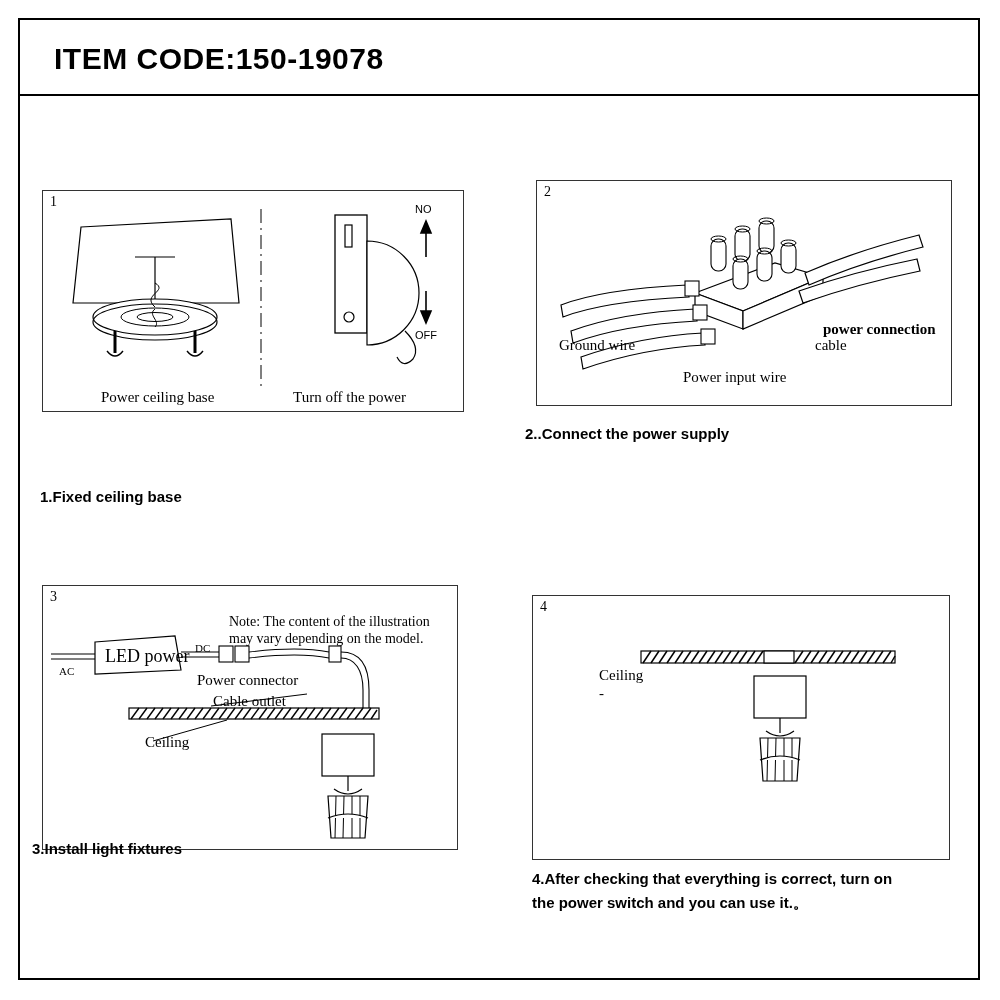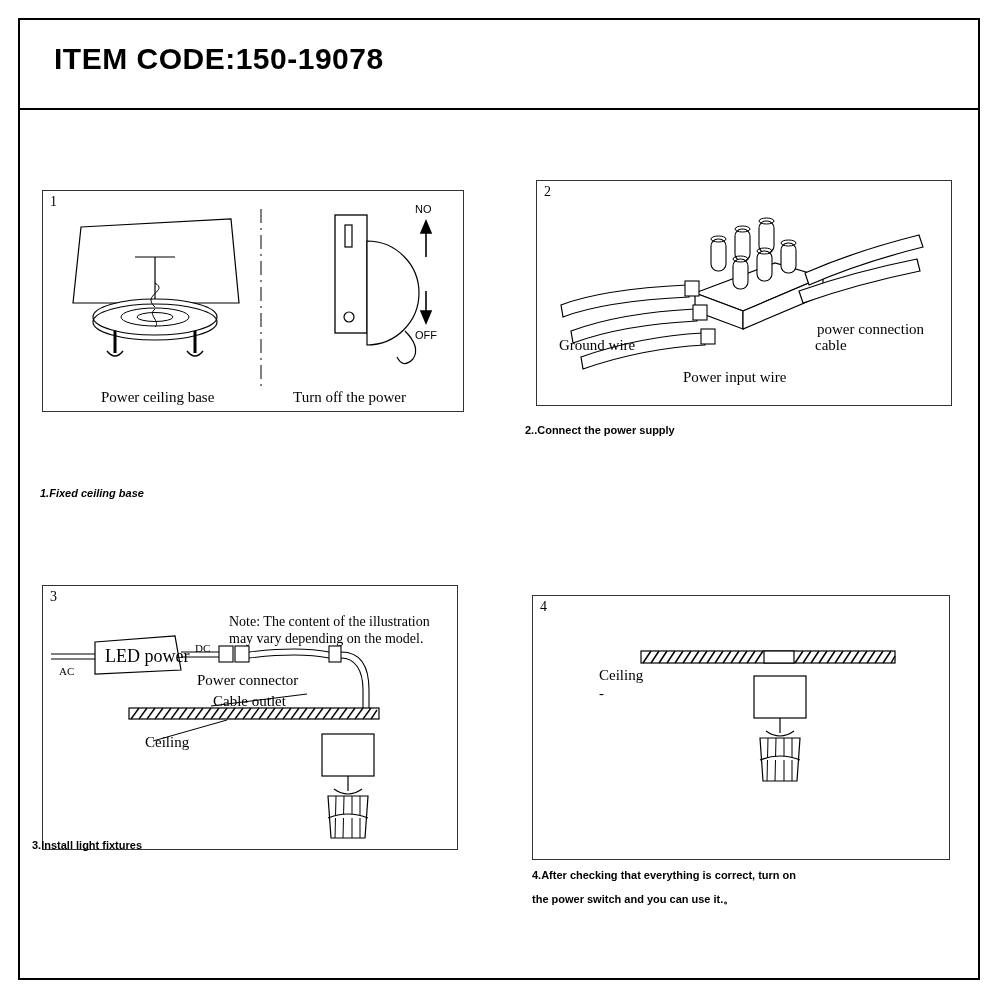--- a/index.html
+++ b/index.html
@@ -22,21 +22,21 @@
     width: 962px;
     height: 962px;
     border: 2px solid #000;
     box-sizing: border-box;
   }
   #header {
     position: absolute;
     left: 0;
     top: 0;
     width: 100%;
-    height: 90px;
+    height: 76px;
     border-bottom: 2px solid #000;
     box-sizing: border-box;
   }
   #header .title {
     position: absolute;
     left: 34px;
     top: 22px;
     font-size: 30px;
     font-weight: bold;
     letter-spacing: 0.5px;
@@ -51,21 +51,21 @@
   }
   .panel-num {
     position: absolute;
     left: 7px;
     top: 3px;
     font-size: 14px;
     font-family: "Liberation Serif", serif;
   }
   .caption {
     position: absolute;
-    font-size: 11px;
+    font-size: 15px;
     font-weight: bold;
     line-height: 1.45;
     font-family: "Liberation Sans", sans-serif;
   }
   .lbl {
     position: absolute;
     font-size: 18px;
     font-family: "Liberation Serif", serif;
     white-space: nowrap;
   }
@@ -134,21 +134,21 @@
         </g>
       </svg>
     </div>
 
     <div class="lbl-sans" style="left:372px; top:12px; font-size:11px;">NO</div>
     <div class="lbl-sans" style="left:372px; top:138px; font-size:11px;">OFF</div>
     <div class="lbl-big" style="left:58px; top:198px;">Power ceiling base</div>
     <div class="lbl-big" style="left:250px; top:198px;">Turn off the power</div>
   </div>
 
-  <div class="caption" style="left:20px; top:466px;font-style:italic;">1.Fixed ceiling base</div>
+  <div class="caption" style="left:20px; top:466px;">1.Fixed ceiling base</div>
 
   <div class="panel" style="left:516px; top:160px; width:416px; height:226px;">
     <div class="panel-num">2</div>
 
     <div class="svgwrap">
       <svg width="416" height="226" viewBox="0 0 416 226">
 
         <polygon points="158,112 238,82 286,96 206,130" fill="#ffffff" stroke="#000" stroke-width="1.2"></polygon>
         <polygon points="158,112 206,130 206,148 158,130" fill="#ffffff" stroke="#000" stroke-width="1.2"></polygon>
         <polygon points="206,130 286,96 286,114 206,148" fill="#ffffff" stroke="#000" stroke-width="1.2"></polygon>
@@ -184,21 +184,21 @@
 
         <g fill="#ffffff" stroke="#000" stroke-width="1.2">
           <path d="M268,92 C300,78 342,64 382,54 L386,66 C346,76 304,90 272,104 Z"></path>
           <path d="M262,110 C296,98 340,86 380,78 L383,90 C344,98 300,110 266,122 Z"></path>
         </g>
       </svg>
     </div>
 
     <div class="lbl-big" style="left:22px; top:156px;">Ground wire</div>
     <div class="lbl-big" style="left:146px; top:188px;">Power input wire</div>
-    <div class="lbl-big" style="left:280px; top:140px;">power connection</div>
+    <div class="lbl-big" style="left:286px; top:140px;font-weight:bold;">power connection</div>
     <div class="lbl-big" style="left:278px; top:156px;">cable</div>
   </div>
 
   <div class="caption" style="left:505px; top:403px;">2..Connect the power supply</div>
 
   <div class="panel" style="left:22px; top:565px; width:416px; height:265px;">
     <div class="panel-num">3</div>
 
     <div class="svgwrap">
       <svg width="416" height="265" viewBox="0 0 416 265">

